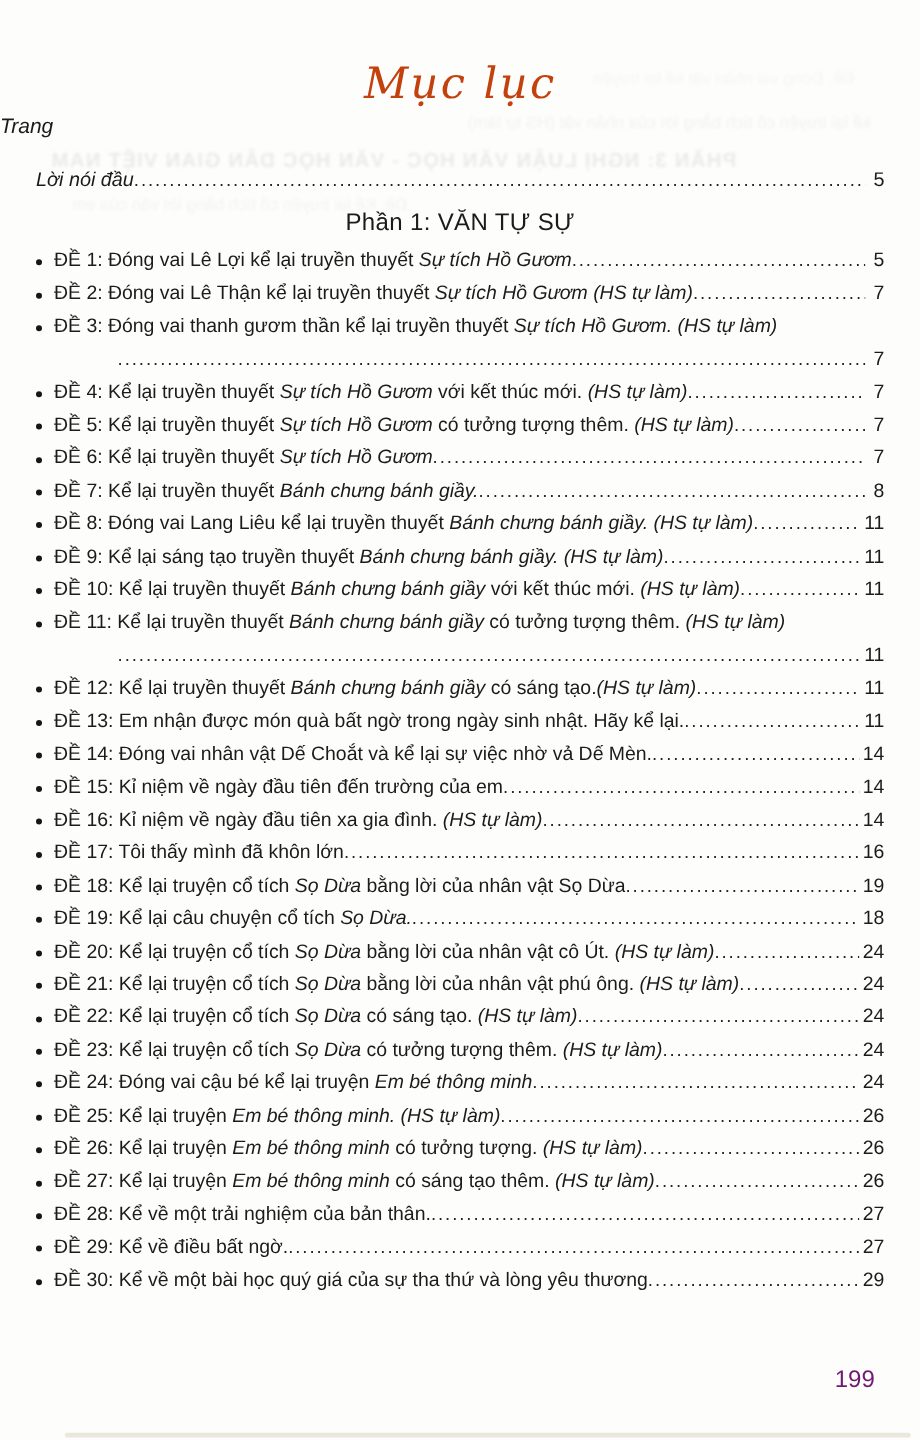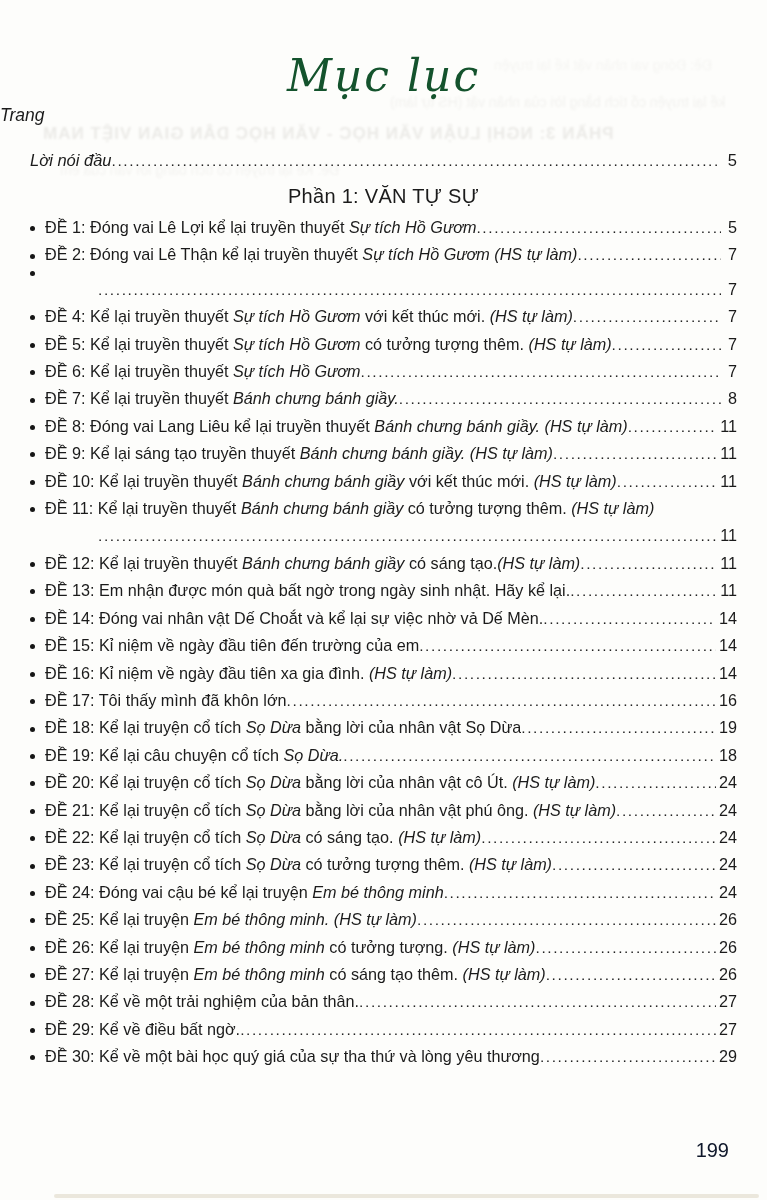--- a/index.html
+++ b/index.html
@@ -29,23 +29,23 @@
   .ghost-1 { top:94px;  right:42px; font-size:14px; opacity:.10; font-weight:normal; }
   .ghost-2 { top:124px; left:42px;  font-size:17px; opacity:.16; letter-spacing:1px; }
   .ghost-3 { top:162px; left:60px;  font-size:14px; opacity:.09; font-weight:normal; }
 
   .page-title {
     margin:0; padding-top:50px;
     text-align:center;
     font-family:"DejaVu Serif",serif;
     font-style:italic;
     font-weight:normal;
-    font-size:44px;
+    font-size:36px;
     letter-spacing:2px;
-    color:#14532d;
+    color:#c2410c;
   }
   .col-header {
     margin-top:4px;
     padding-right:32px;
     text-align:left;
     font-style:italic;
     font-size:17.5px;
   }
   .content { padding:0 30px; }
 
@@ -86,21 +86,21 @@
     content:"....................................................................................................................................................................";
     letter-spacing:1.6px; font-size:15.5px; color:#222;
   }
   .pg { flex:none; min-width:13px; text-align:right; padding-left:3px; }
   .cont { display:flex; align-items:baseline; line-height:27.4px; margin-left:68px; }
 
   .folio {
     position:absolute;
     right:38px; bottom:38px;
     font-size:20px;
-    color:#0f172a;
+    color:#701a75;
   }
   .scan-edge {
     position:absolute;
     left:54px; right:8px; bottom:2px; height:4px;
     background:#ddd6c2;
     opacity:.55;
     border-radius:2px;
   }
 </style>
 </head>
@@ -146,20 +146,21 @@
       <span class="segs"><span class="seg">ĐỀ 2: </span><span class="seg">Đóng vai Lê Thận kể lại truyền thuyết </span><span class="seg it">Sự tích Hồ Gươm (HS tự làm)</span></span>
       <span class="dots"></span>
       <span class="pg">7</span>
     </div>
 
   </li>
 
   <li class="entry">
     <div class="row noleader">
       <span class="bullet"></span>
+      <span class="segs"><span class="seg">ĐỀ 3: </span><span class="seg">Đóng vai thanh gươm thần kể lại truyền thuyết </span><span class="seg it">Sự tích Hồ Gươm. (HS tự làm)</span></span>
 
     </div>
     <div class="cont" style="display: flex;">
       <span class="dots"></span>
       <span class="pg">7</span>
     </div>
   </li>
 
   <li class="entry">
     <div class="row">

